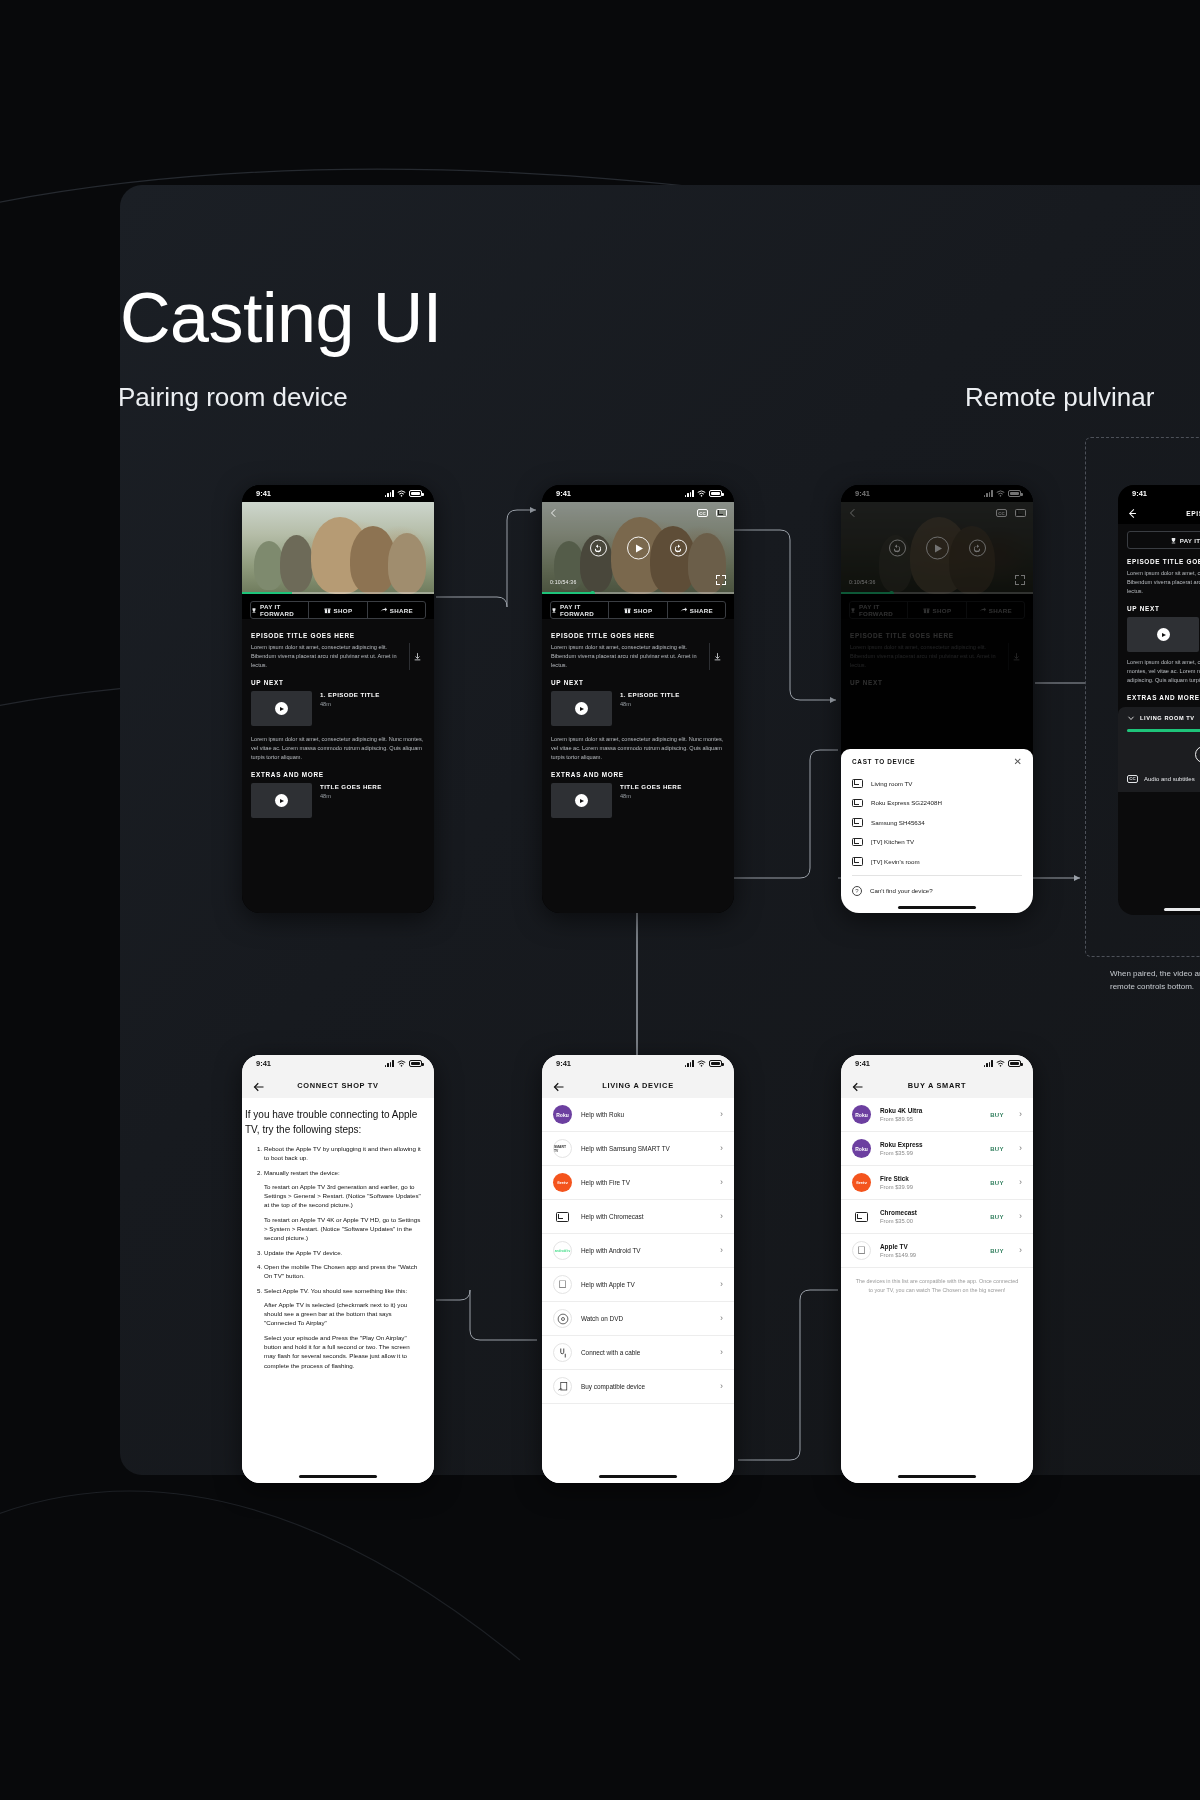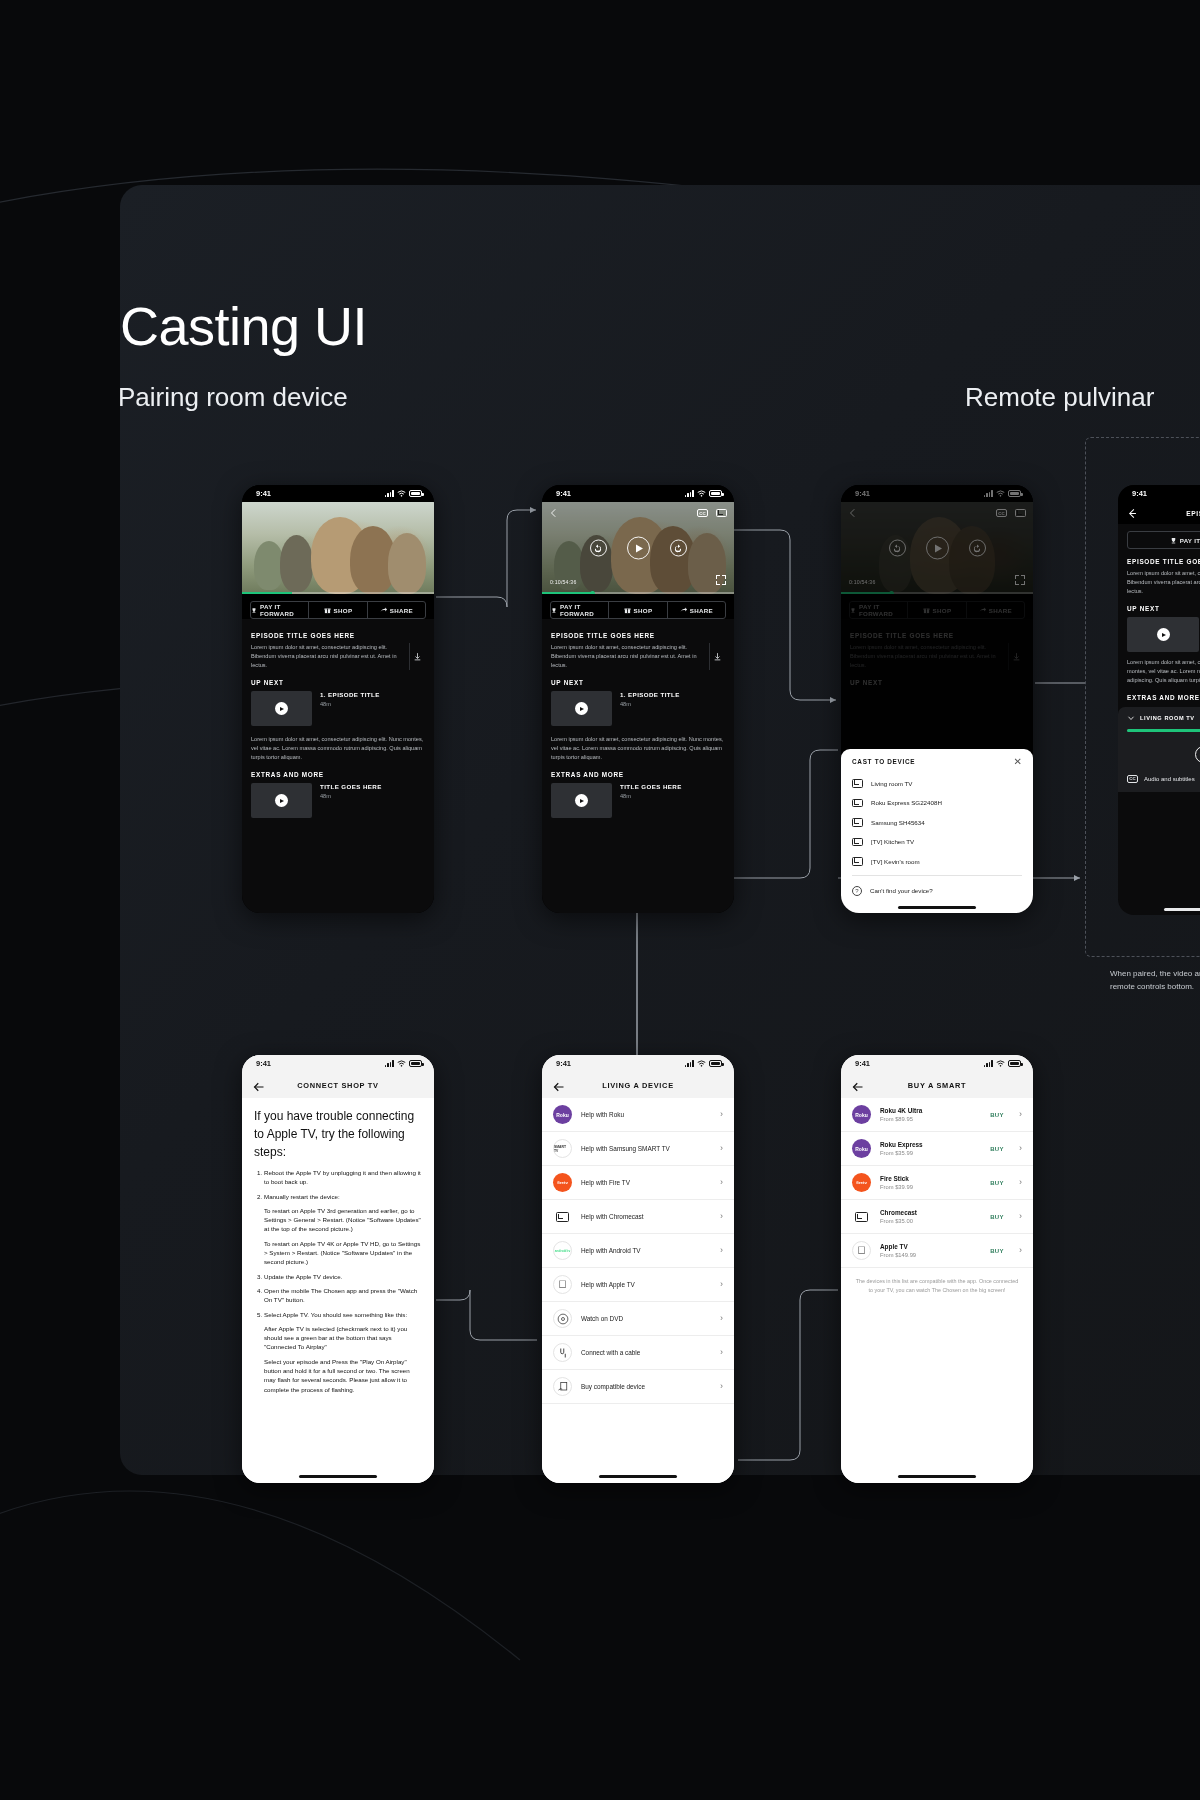--- a/index.html
+++ b/index.html
@@ -10,21 +10,21 @@
     overflow:hidden;
     position:relative;
   }
   .bg-arcs { position:absolute; inset:0; pointer-events:none; }
   .card {
     position:absolute; left:120px; top:185px; width:1200px; height:1290px;
     background:linear-gradient(135deg,#1b1f25 0%,#171a1f 40%,#141619 100%);
     border-radius:22px 0 0 22px;
     overflow:hidden;
   }
-  .page-title { position:absolute; left:120px; top:278px; font-size:54px; color:#fff; font-weight:400; letter-spacing:-0.5px;margin-top:17px; }
+  .page-title { position:absolute; left:120px; top:278px; font-size:70px; color:#fff; font-weight:400; letter-spacing:-0.5px; }
   .sec-h { position:absolute; font-size:26px; color:#eceff2; font-weight:400; }
   #sec-pairing { left:118px; top:382px; }
   #sec-remote { left:965px; top:382px; white-space:nowrap; }
 
   
   .phone {
     position:absolute; width:192px; height:428px; border-radius:18px;
     overflow:hidden; background:#000;
     box-shadow:0 6px 26px rgba(0,0,0,.55);
   }
@@ -107,21 +107,21 @@
   .castico::after { content:""; position:absolute; left:1.2px; bottom:1.2px; width:4px; height:4px; border-left:1.2px solid #222; border-bottom:1.2px solid #222; border-radius:0 0 0 1px; }
   .sheet-div { height:1px; background:#e3e3e3; margin:4px 11px; }
   .qm { width:10px; height:10px; border:1.1px solid #444; border-radius:50%; font-size:6px; color:#444; display:flex; align-items:center; justify-content:center; flex:none; }
 
   
   .navbar { height:26px; background:#f3f3f3; display:flex; align-items:center; padding:0 11px; position:relative; }
   .navbar .back { width:12px; height:12px; }
   .navbar .back svg { width:12px; height:12px; stroke:#111; fill:none; stroke-width:1.6; }
   .nav-t { position:absolute; left:0; right:0; text-align:center; font-size:7.4px; font-weight:700; letter-spacing:.7px; color:#111; }
   .lbody { background:#fff; height:calc(100% - 17px - 26px); overflow:hidden; position:relative; padding:0 0 0 0; }
-  .lead { font-size:12px; line-height:1.5; color:#111; font-weight:400; padding:9px 12px 0; }
+  .lead { font-size:10px; line-height:1.5; color:#111; font-weight:400; padding:9px 3px 0; }
   ol.steps { margin:7px 11px 0 22px; }
   ol.steps > li { font-size:6.2px; line-height:1.5; color:#111; margin-bottom:5px; }
   ol.steps > li p { margin-top:5px; }
   .row-item { display:flex; align-items:center; gap:9px; padding:7px 11px; border-bottom:1px solid #ededed; }
   .badge { width:19px; height:19px; border-radius:50%; display:flex; align-items:center; justify-content:center; flex:none; font-size:5px; font-weight:700; color:#fff; }
   .badge.ring { border:1px solid #e4e4e4; background:#fff; color:#333; }
   .row-label { flex:1; font-size:6.4px; color:#1a1a1a; }
   .chev { color:#777; font-size:9px; line-height:1; }
   .buy-name { font-size:6.4px; font-weight:700; color:#111; }
   .buy-price { font-size:5.8px; color:#8a8a8a; margin-top:1.5px; }

